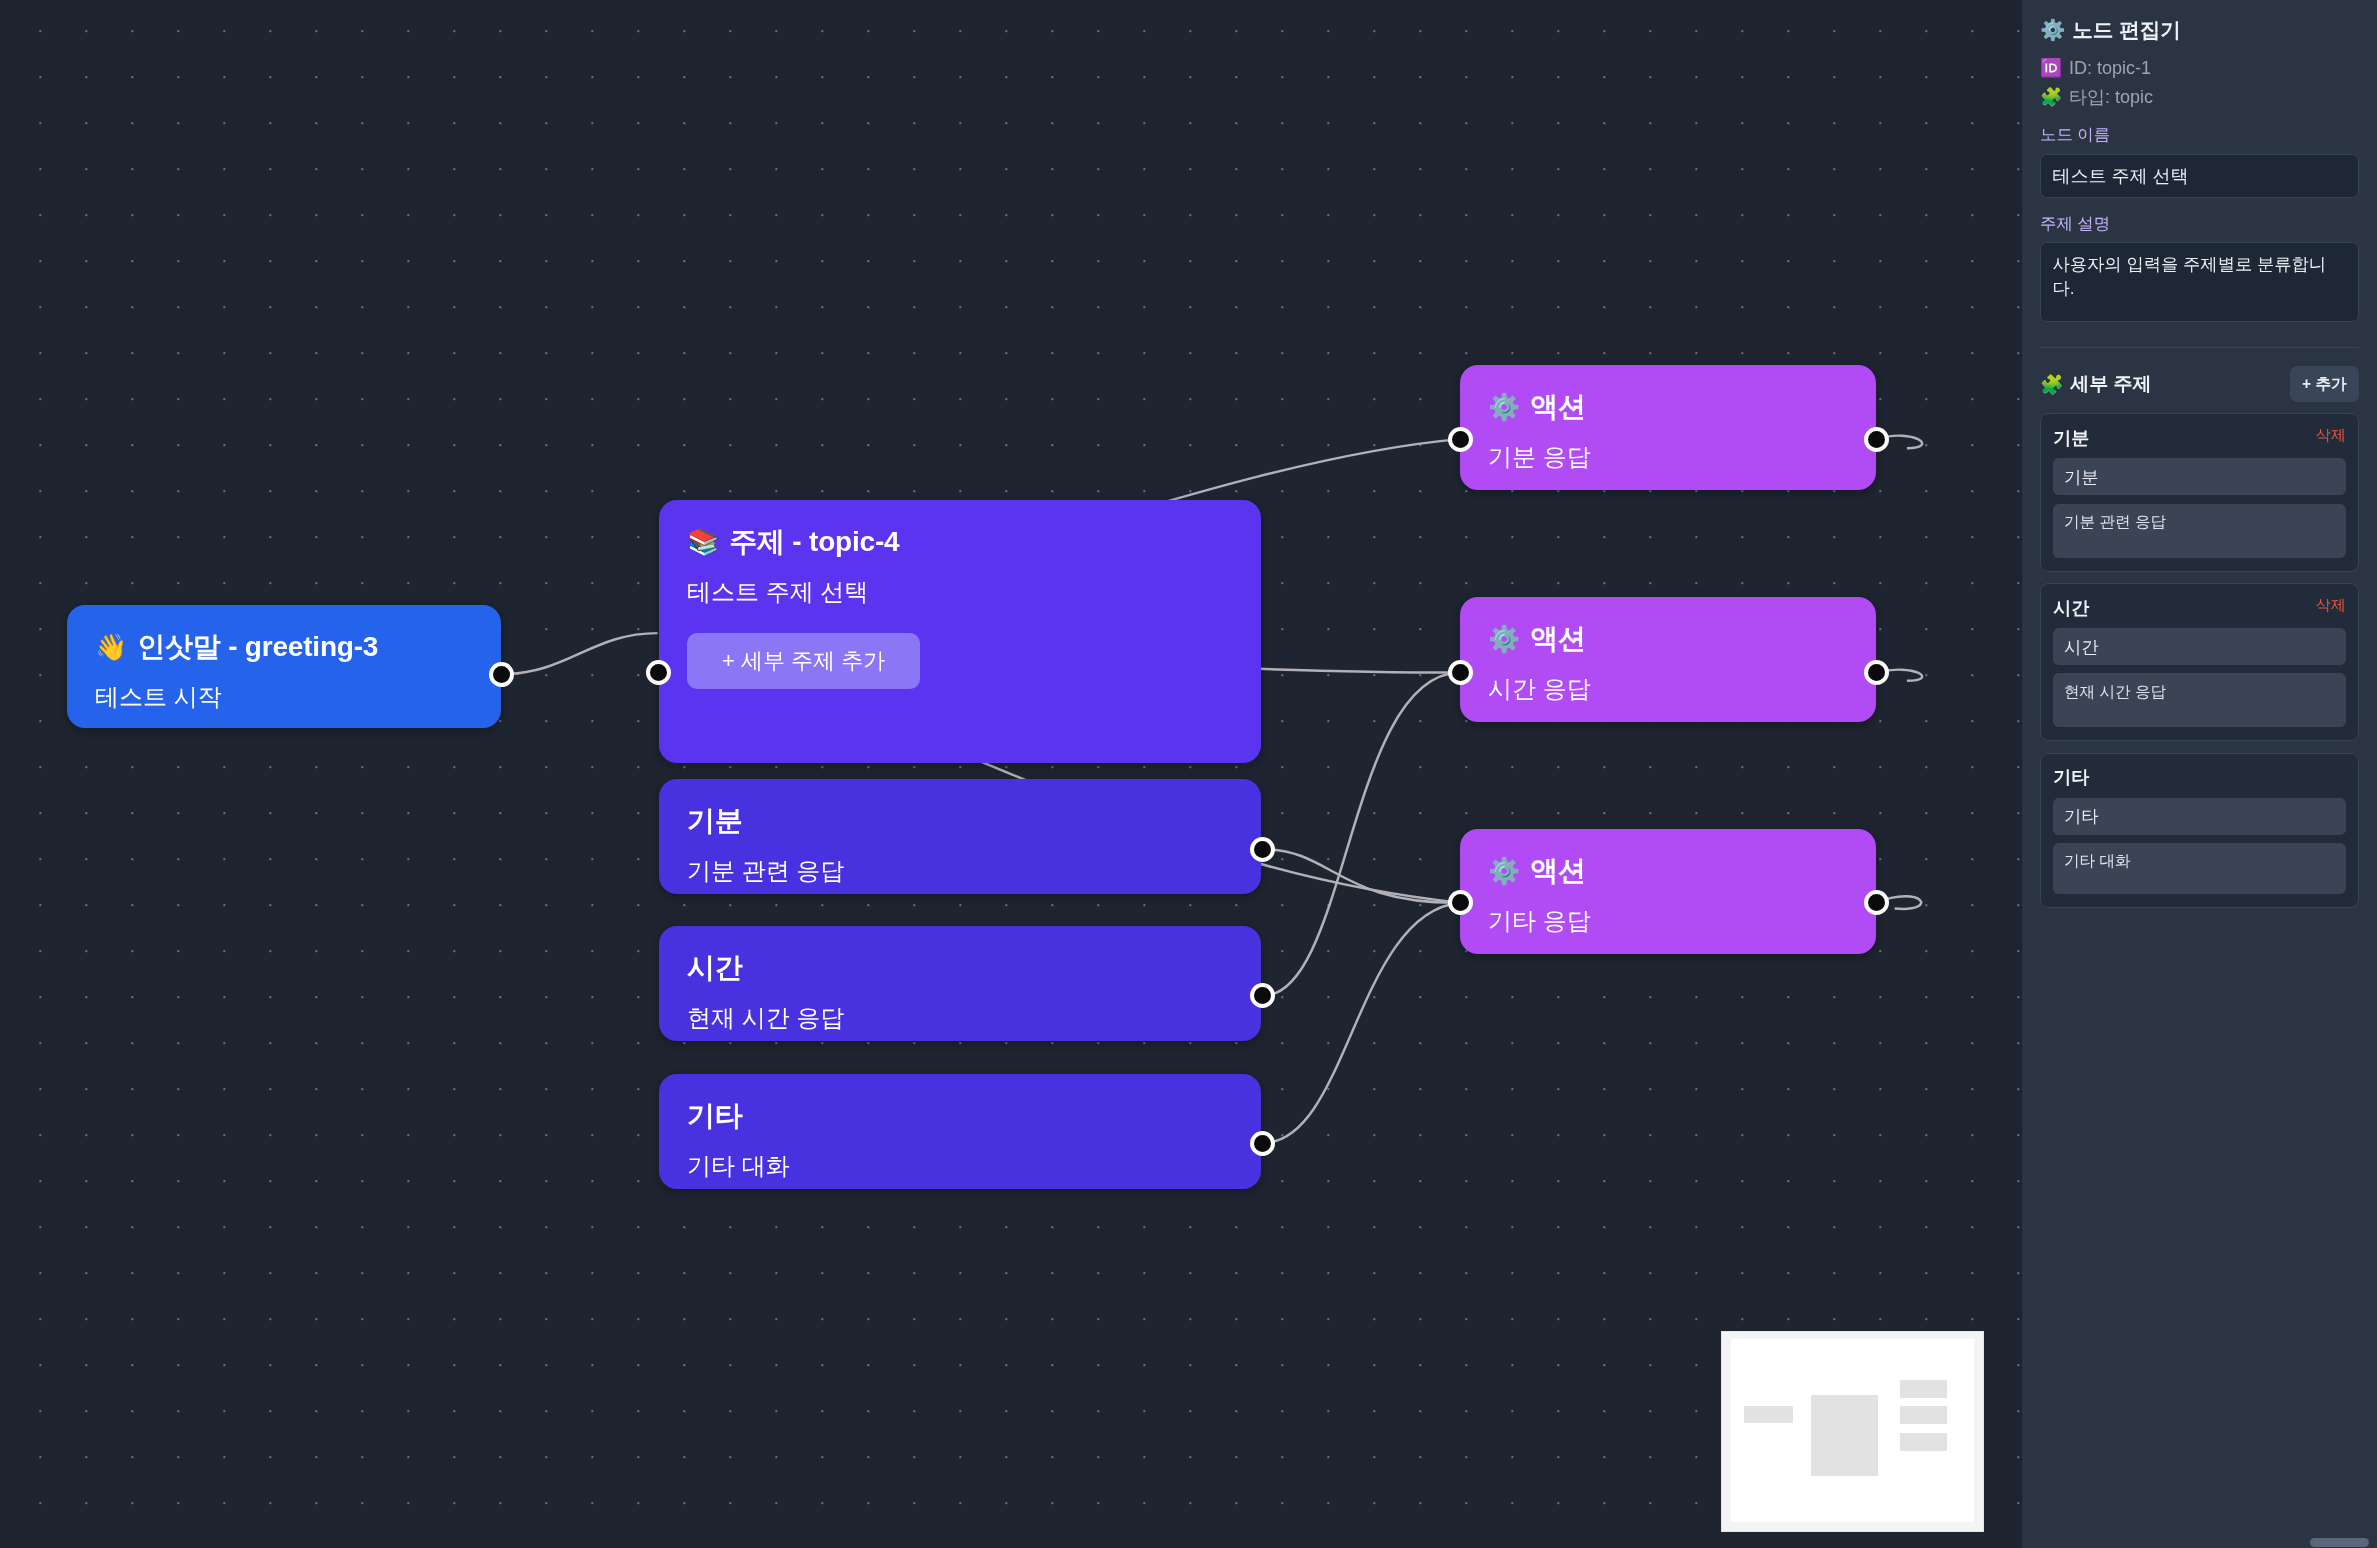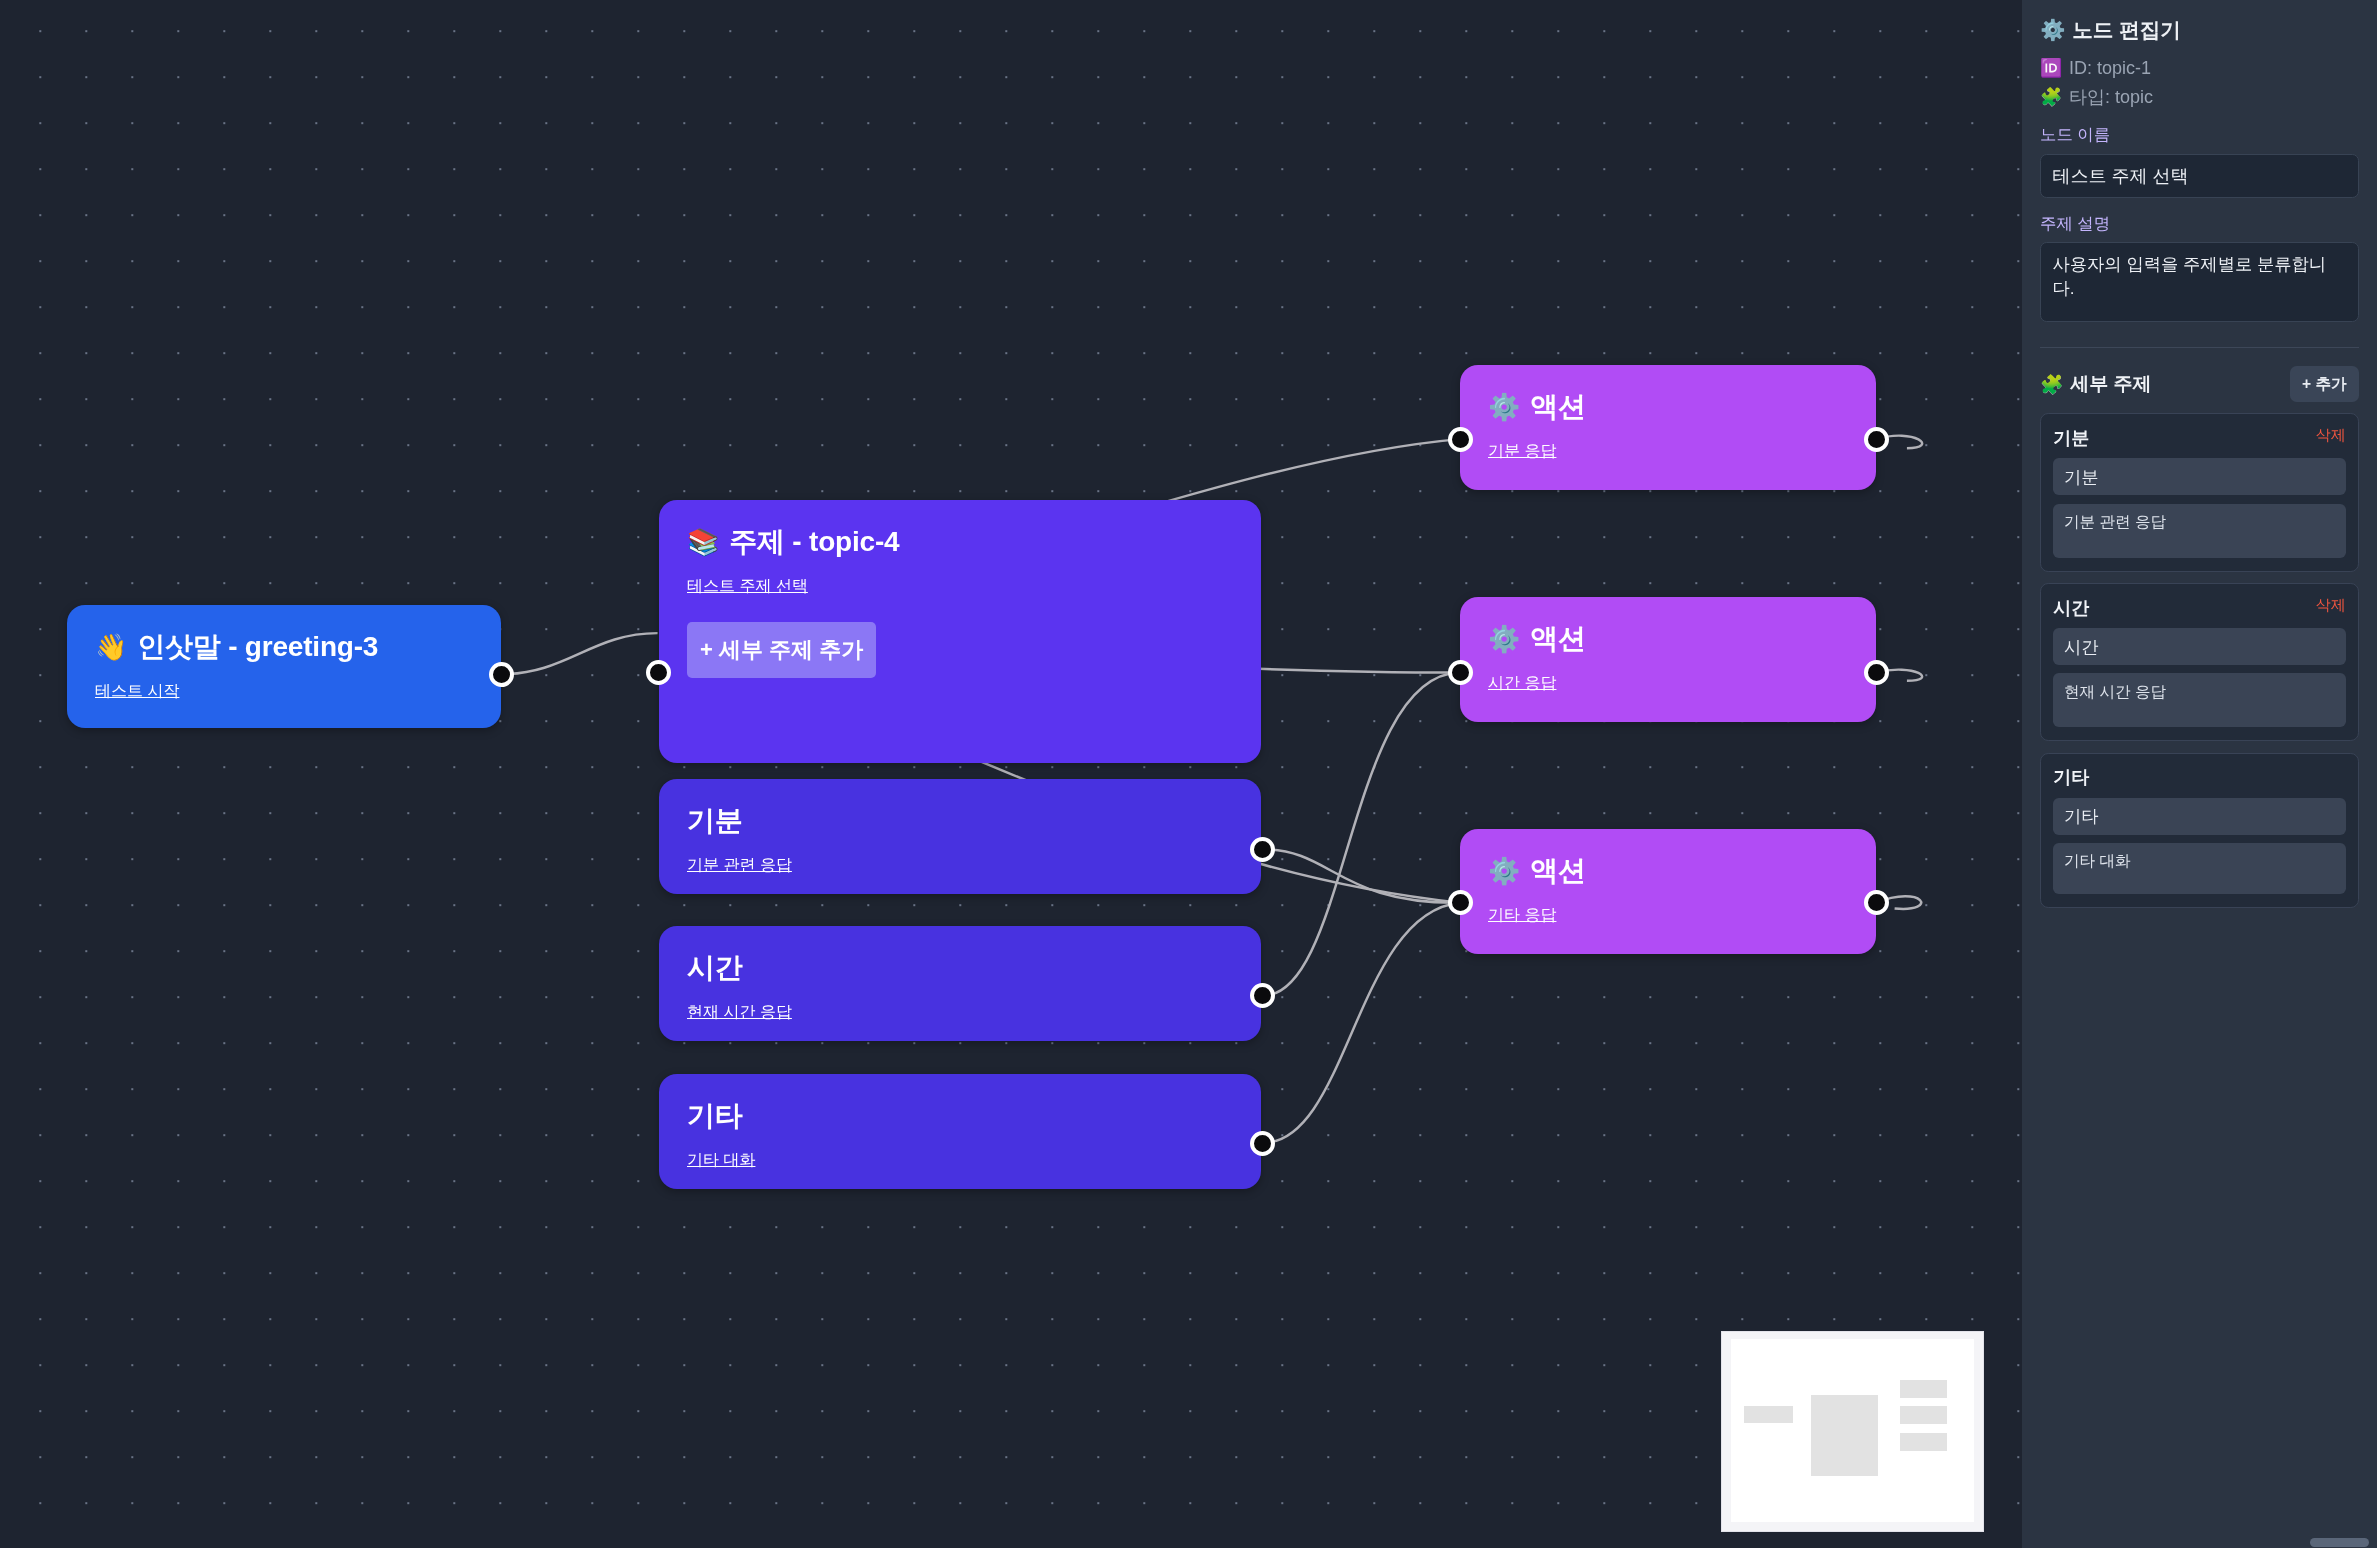--- a/index.html
+++ b/index.html
@@ -30,34 +30,34 @@
     border-radius: 18px;
     color: #ffffff;
     padding: 23px 28px;
     box-shadow: 0 2.5px 8.2px rgba(0,0,0,.28);
   }
   .node-title {
     font-size: 28px; font-weight: 700; letter-spacing: -0.2px;
     display: flex; align-items: center; gap: 10px;
     white-space: nowrap;
   }
-  .node-sub { font-size: 16px; font-weight: 400; margin-top: 15px; white-space: nowrap; text-decoration: underline; }
+  .node-sub { font-size: 24px; font-weight: 400; margin-top: 15px; white-space: nowrap; }
   .node-emoji { font-size: 26px; line-height: 1; }
 
   .n-greeting { background: #2563eb; }
   .n-topic    { background: #5b34f0; }
   .n-subtopic { background: #4832e0; }
   .n-action   { background: #b14cf5; }
 
   .add-sub-btn {
     margin-top: 25px;
     background: #8b77f5;
-    border: none; border-radius: 5px;
-    color: #fff; font-size: 22px; font-weight: 700;
-    padding: 13px 13px;
+    border: none; border-radius: 10px;
+    color: #fff; font-size: 22px; font-weight: 400;
+    padding: 13px 35px;
     font-family: inherit;
     cursor: pointer;
     display: inline-block;
   }
 
   .handle {
     position: absolute;
     width: 25px; height: 25px;
     border-radius: 50%;
     background: #0b0b0d;

